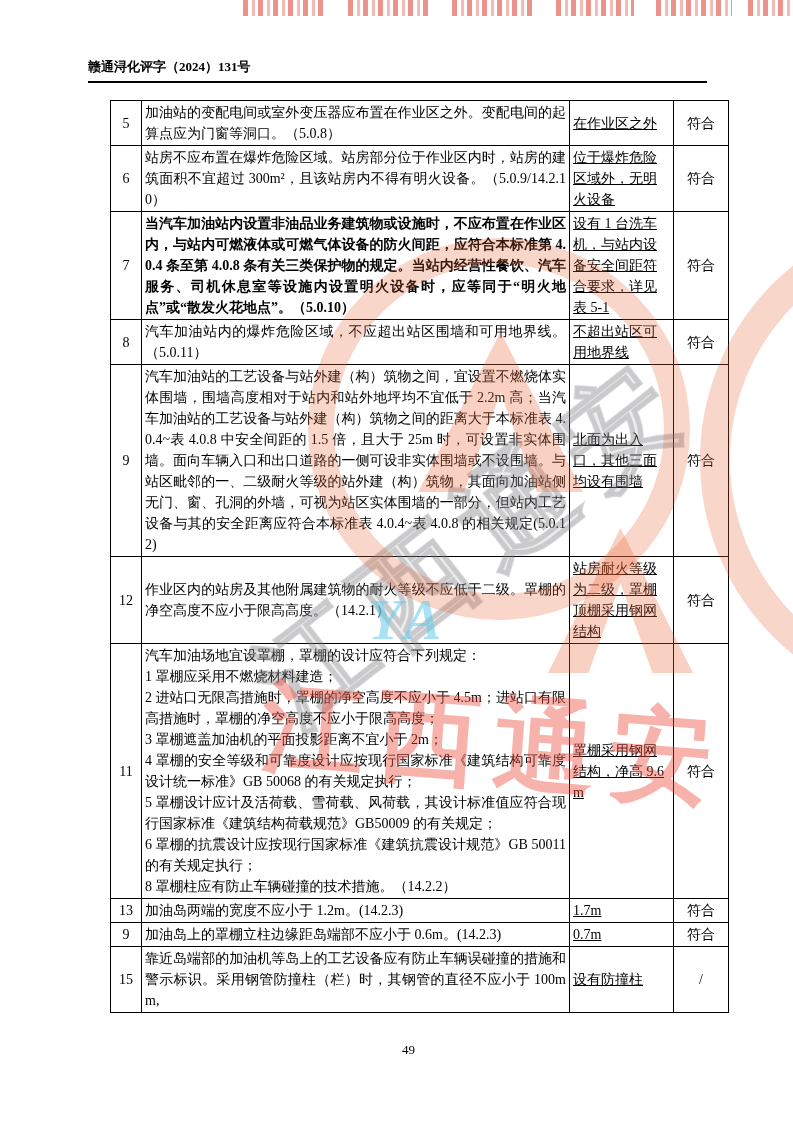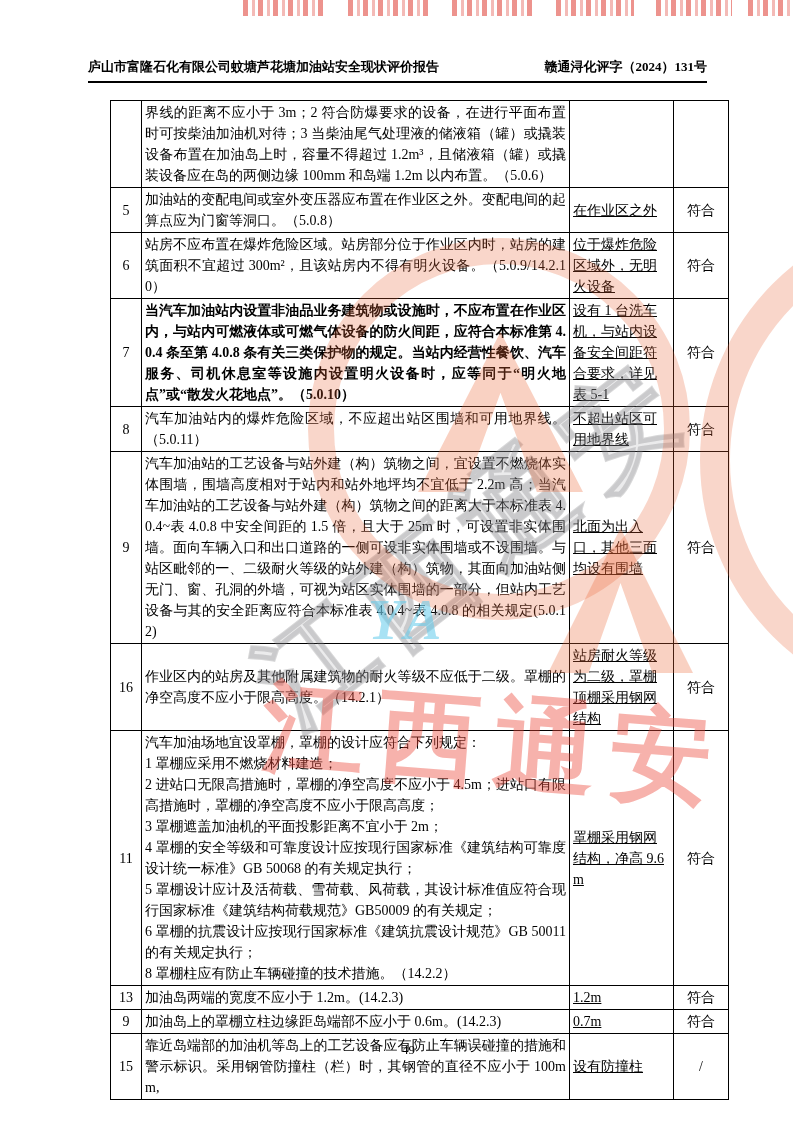--- a/index.html
+++ b/index.html
@@ -80,38 +80,31 @@
     top:0;height:16px;z-index:8;
     background:repeating-linear-gradient(90deg,
       rgba(222,58,48,.55) 0 5px, rgba(255,255,255,0) 5px 9px,
       rgba(222,58,48,.35) 9px 12px, rgba(255,255,255,0) 12px 15px);
   }
 </style>
 </head>
 <body>
 
 <div class="doc-header">
-  <span>庐山市富隆石化有限公司蚊塘芦花塘加油站安全现状评价报告</span>
   <span>赣通浔化评字（2024）131号</span>
 </div>
 
 <table class="compliance">
   <colgroup>
     <col style="width:31px">
       <col style="width:428px">
       <col style="width:104px">
       <col style="width:55px">
   </colgroup>
   <tbody>
-      <tr>
-    <td class="cell-no"></td>
-    <td class="cell-content">界线的距离不应小于 3m；2 符合防爆要求的设备，在进行平面布置时可按柴油加油机对待；3 当柴油尾气处理液的储液箱（罐）或撬装设备布置在加油岛上时，容量不得超过 1.2m³，且储液箱（罐）或撬装设备应在岛的两侧边缘 100mm 和岛端 1.2m 以内布置。（5.0.6）</td>
-    <td class="cell-finding"></td>
-    <td class="cell-result"></td>
-  </tr>
       <tr>
     <td class="cell-no">5</td>
     <td class="cell-content">加油站的变配电间或室外变压器应布置在作业区之外。变配电间的起算点应为门窗等洞口。（5.0.8）</td>
     <td class="cell-finding">在作业区之外</td>
     <td class="cell-result">符合</td>
   </tr>
       <tr>
     <td class="cell-no">6</td>
     <td class="cell-content">站房不应布置在爆炸危险区域。站房部分位于作业区内时，站房的建筑面积不宜超过 300m²，且该站房内不得有明火设备。（5.0.9/14.2.10）</td>
     <td class="cell-finding">位于爆炸危险区域外，无明火设备</td>
@@ -129,42 +122,42 @@
     <td class="cell-finding">不超出站区可用地界线</td>
     <td class="cell-result">符合</td>
   </tr>
       <tr>
     <td class="cell-no">9</td>
     <td class="cell-content">汽车加油站的工艺设备与站外建（构）筑物之间，宜设置不燃烧体实体围墙，围墙高度相对于站内和站外地坪均不宜低于 2.2m 高；当汽车加油站的工艺设备与站外建（构）筑物之间的距离大于本标准表 4.0.4~表 4.0.8 中安全间距的 1.5 倍，且大于 25m 时，可设置非实体围墙。面向车辆入口和出口道路的一侧可设非实体围墙或不设围墙。与站区毗邻的一、二级耐火等级的站外建（构）筑物，其面向加油站侧无门、窗、孔洞的外墙，可视为站区实体围墙的一部分，但站内工艺设备与其的安全距离应符合本标准表 4.0.4~表 4.0.8 的相关规定(5.0.12)</td>
     <td class="cell-finding">北面为出入口，其他三面均设有围墙</td>
     <td class="cell-result">符合</td>
   </tr>
       <tr>
-    <td class="cell-no">16</td>
+    <td class="cell-no">12</td>
     <td class="cell-content">作业区内的站房及其他附属建筑物的耐火等级不应低于二级。罩棚的净空高度不应小于限高高度。（14.2.1）</td>
     <td class="cell-finding">站房耐火等级为二级，罩棚顶棚采用钢网结构</td>
     <td class="cell-result">符合</td>
   </tr>
       <tr>
     <td class="cell-no">11</td>
     <td class="cell-content">汽车加油场地宜设罩棚，罩棚的设计应符合下列规定：
 1 罩棚应采用不燃烧材料建造；
 2 进站口无限高措施时，罩棚的净空高度不应小于 4.5m；进站口有限高措施时，罩棚的净空高度不应小于限高高度；
 3 罩棚遮盖加油机的平面投影距离不宜小于 2m；
 4 罩棚的安全等级和可靠度设计应按现行国家标准《建筑结构可靠度设计统一标准》GB 50068 的有关规定执行；
 5 罩棚设计应计及活荷载、雪荷载、风荷载，其设计标准值应符合现行国家标准《建筑结构荷载规范》GB50009 的有关规定；
 6 罩棚的抗震设计应按现行国家标准《建筑抗震设计规范》GB 50011 的有关规定执行；
 8 罩棚柱应有防止车辆碰撞的技术措施。（14.2.2）</td>
     <td class="cell-finding">罩棚采用钢网结构，净高 9.6m</td>
     <td class="cell-result">符合</td>
   </tr>
       <tr>
     <td class="cell-no">13</td>
     <td class="cell-content">加油岛两端的宽度不应小于 1.2m。(14.2.3)</td>
-    <td class="cell-finding">1.2m</td>
+    <td class="cell-finding">1.7m</td>
     <td class="cell-result">符合</td>
   </tr>
       <tr>
     <td class="cell-no">9</td>
     <td class="cell-content">加油岛上的罩棚立柱边缘距岛端部不应小于 0.6m。(14.2.3)</td>
     <td class="cell-finding">0.7m</td>
     <td class="cell-result">符合</td>
   </tr>
       <tr>
     <td class="cell-no">15</td>

